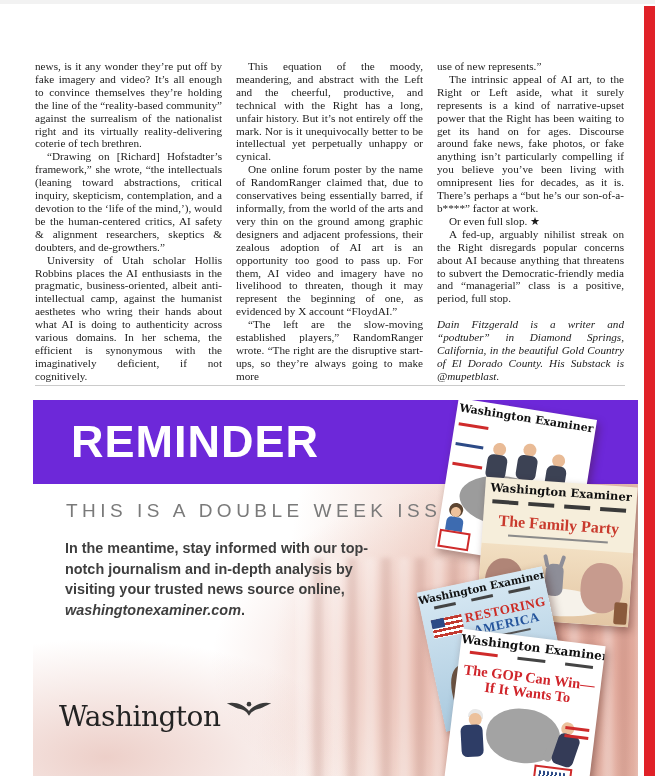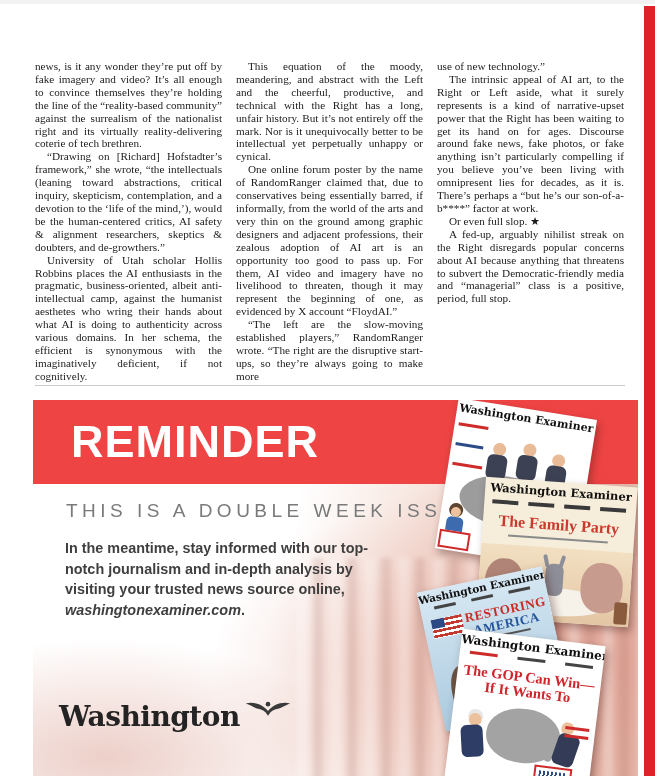--- a/index.html
+++ b/index.html
@@ -20,31 +20,31 @@
   
   .ad{position:absolute;left:33px;top:396px;width:605px;height:376px;overflow:hidden;background:#fff;}
   .ad-photo{position:absolute;inset:0;
     background:
       radial-gradient(ellipse 60% 45% at 12% 95%, rgba(222,168,156,.55), transparent 70%),
       radial-gradient(ellipse 75% 65% at 88% 70%, rgba(224,162,148,.8), transparent 78%),
       linear-gradient(100deg,#ffffff 42%,#f8e9e3 58%,#eccabe 78%,#e3b4a6 100%);}
   .ad-columns{position:absolute;right:-10px;top:42%;width:58%;height:62%;opacity:.55;filter:blur(2.5px);
     background:repeating-linear-gradient(90deg, rgba(255,255,255,.5) 0 10px, rgba(0,0,0,0) 10px 16px,
       rgba(166,104,92,.35) 16px 26px, rgba(0,0,0,0) 26px 34px);}
-  .banner{position:absolute;top:0;left:0;right:0;height:84px;background:#ef4444;}
+  .banner{position:absolute;top:0;left:0;right:0;height:84px;background:#6d28d9;}
   .banner-text{font-family:"Liberation Sans",sans-serif;font-weight:bold;color:#ffffff;
     font-size:45px;letter-spacing:1px;line-height:84px;padding-left:38px;white-space:nowrap;}
   .subtitle{position:absolute;left:33px;top:100px;font-family:"Liberation Sans",sans-serif;
     font-size:19px;letter-spacing:4.5px;color:#7a7a7a;white-space:nowrap;}
   .ad-copy{position:absolute;left:32px;top:138px;width:338px;font-family:"Liberation Sans",sans-serif;
     font-weight:bold;font-size:14.4px;line-height:20.5px;color:#3f3f3f;}
   .ad-copy p{margin:0 0 15px 0;}
   .it{font-style:italic;}
   .logo{position:absolute;left:26px;top:300px;display:flex;align-items:center;color:#232323;}
-  .logo-word{font-family:"DejaVu Serif",serif;font-weight:bold;font-size:28px;letter-spacing:-.5px;}
+  .logo-word{font-family:"DejaVu Serif",serif;font-weight:normal;font-size:28px;letter-spacing:-.5px;}
   .eagle{margin:0 5px;position:relative;top:-7px;}
 
   
   .mag{position:absolute;background:#fff;box-shadow:3px 4px 9px rgba(60,20,15,.38);overflow:hidden;}
   .mh{font-family:"DejaVu Serif",serif;font-weight:bold;text-align:center;color:#101010;white-space:nowrap;}
   .bar{position:absolute;}
 
   .mag1{left:413px;top:8px;width:140px;height:152px;transform:rotate(9deg);z-index:1;}
   .mag1 .mh{font-size:11px;padding-top:3px;}
   .mag1 .t{position:absolute;left:86px;top:96px;color:#cf2b2b;font-family:"Liberation Serif",serif;
@@ -107,24 +107,25 @@
       <p class="noindent">news, is it any wonder they’re put off by fake imagery and video? It’s all enough to convince themselves they’re holding the line of the “reality-based community” against the surrealism of the nationalist right and its virtually reality-delivering coterie of tech brethren.</p>
       <p>“Drawing on [Richard] Hofstadter’s framework,” she wrote, “the intellectuals (leaning toward abstractions, critical inquiry, skepticism, contemplation, and a devotion to the ‘life of the mind,’), would be the human-centered critics, AI safety &amp; alignment researchers, skeptics &amp; doubters, and de-growthers.”</p>
       <p>University of Utah scholar Hollis Robbins places the AI enthusiasts in the pragmatic, business-oriented, albeit anti-intellectual camp, against the humanist aesthetes who wring their hands about what AI is doing to authenticity across various domains. In her schema, the efficient is synonymous with the imaginatively deficient, if not cognitively.</p>
     </div>
     <div class="col">
       <p>This equation of the moody, meandering, and abstract with the Left and the cheerful, productive, and technical with the Right has a long, unfair history. But it’s not entirely off the mark. Nor is it unequivocally better to be intellectual yet perpetually unhappy or cynical.</p>
       <p>One online forum poster by the name of RandomRanger claimed that, due to conservatives being essentially barred, if informally, from the world of the arts and very thin on the ground among graphic designers and adjacent professions, their zealous adoption of AI art is an opportunity too good to pass up. For them, AI video and imagery have no livelihood to threaten, though it may represent the beginning of one, as evidenced by X account “FloydAI.”</p>
       <p>“The left are the slow-moving established players,” RandomRanger wrote. “The right are the disruptive start-ups, so they’re always going to make more</p>
     </div>
     <div class="col">
-      <p class="noindent">use of new technology.”</p>
+      <p class="noindent">use of new represents.”</p>
       <p>The intrinsic appeal of AI art, to the Right or Left aside, what it surely represents is a kind of narrative-upset power that the Right has been waiting to get its hand on for ages. Discourse around fake news, fake photos, or fake anything isn’t particularly compelling if you believe you’ve been living with omnipresent lies for decades, as it is. There’s perhaps a “but he’s our son-of-a-b****” factor at work.</p>
       <p>Or even full slop. ★</p>
       <p>A fed-up, arguably nihilist streak on the Right disregards popular concerns about AI because anything that threatens to subvert the Democratic-friendly media and “managerial” class is a positive, period, full stop.</p>
+      <p class="bio">Dain Fitzgerald is a writer and “podtuber” in Diamond Springs, California, in the beautiful Gold Country of El Dorado County. His Substack is @mupetblast.</p>
     </div>
   </div>
 
   <div class="rule"></div>
   <div class="edge-bar"></div>
 
   <div class="ad">
     <div class="ad-photo"></div>
     <div class="ad-columns"></div>
 

